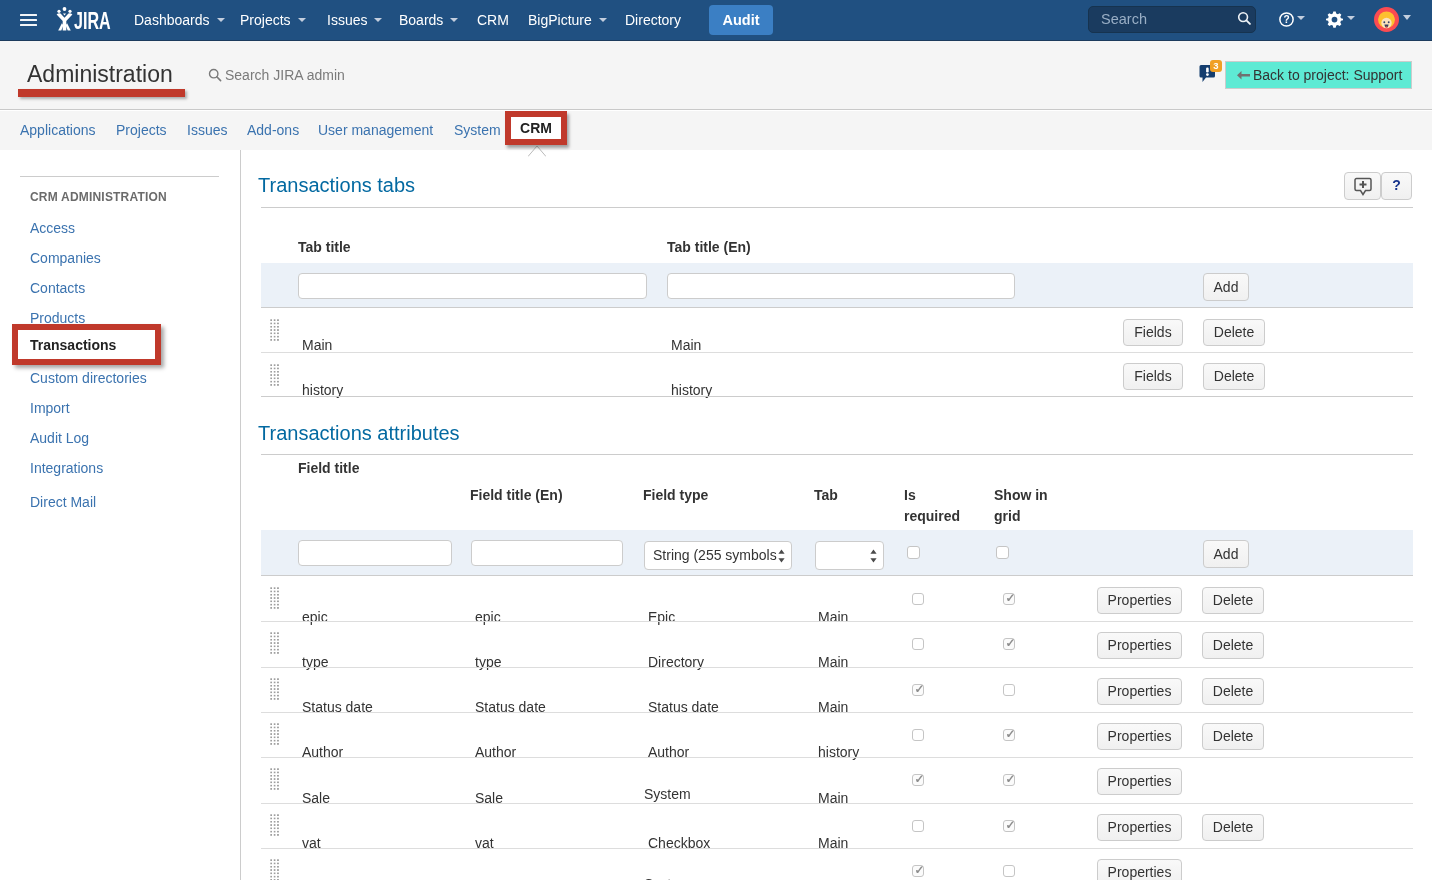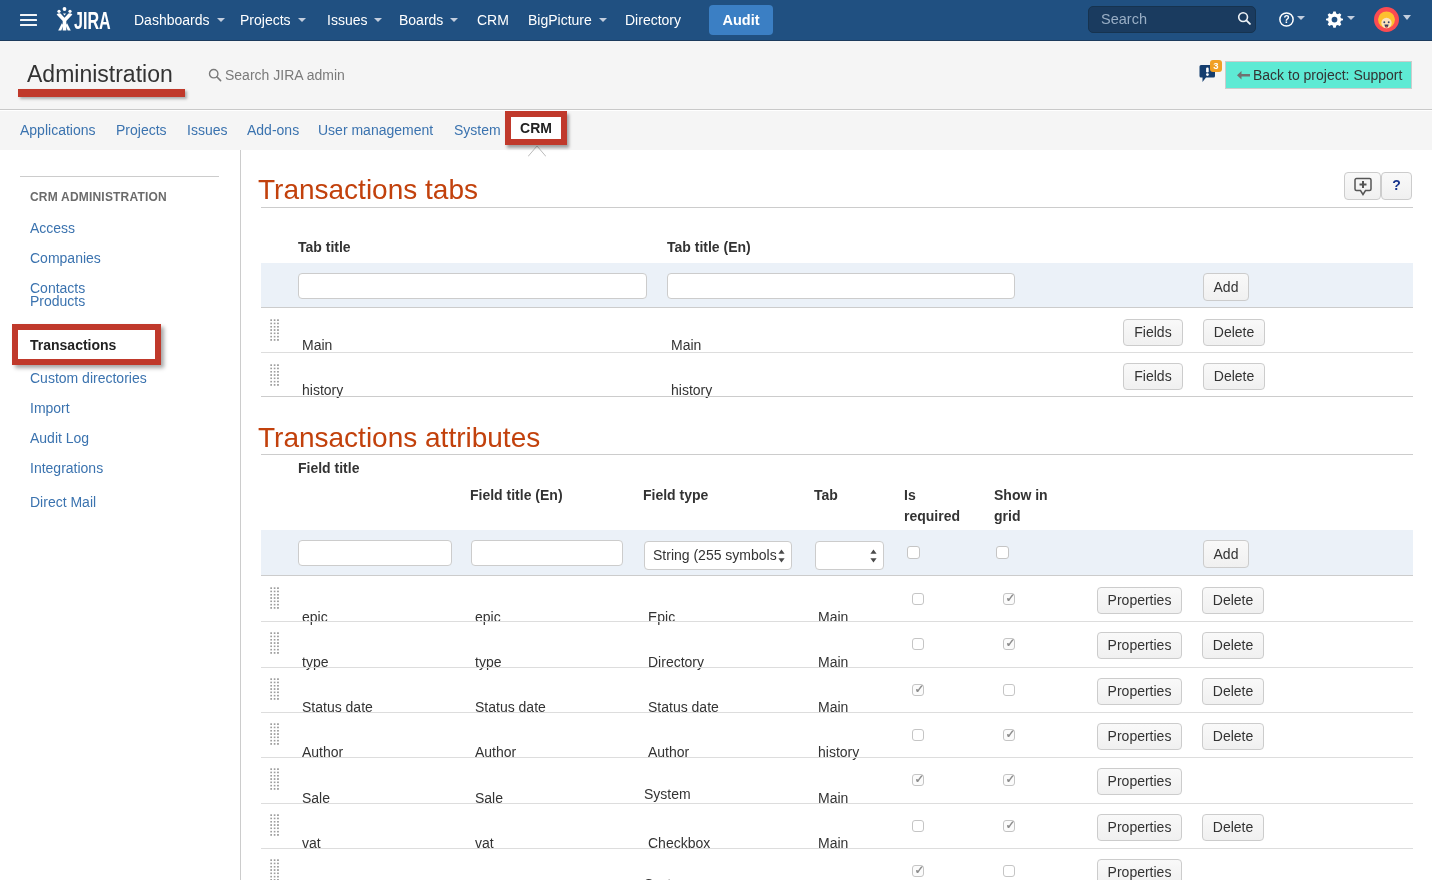--- a/index.html
+++ b/index.html
@@ -33,21 +33,21 @@
 
 #sidebar { position:absolute; left:0; top:150px; width:241px; height:730px; background:#fff; border-right:1px solid #ccc; }
 #sidebar .hr { position:absolute; left:20px; top:26px; width:199px; height:1px; background:#ccc; }
 #sidebar .shead { position:absolute; left:30px; top:40px; font-size:12px; font-weight:bold; color:#6b6b6b; letter-spacing:0.2px; }
 #sidebar a { position:absolute; left:30px; font-size:14px; color:#3b73af; text-decoration:none; }
 #transbox { position:absolute; left:12px; top:174px; width:149px; height:41px; border:6px solid #c0392b; background:#fff; box-shadow:3px 3px 4px rgba(0,0,0,0.35); }
 #translabel { position:absolute; left:30px; top:187px; font-size:14px; font-weight:bold; color:#222; }
 
 
 #content { position:absolute; left:241px; top:150px; width:1191px; height:730px; background:#fff; }
-h2.sect { position:absolute; font-size:28px; font-weight:normal; color:#c2410c; white-space:nowrap; }
+h2.sect { position:absolute; font-size:20px; font-weight:normal; color:#0369a1; white-space:nowrap; }
 .sectline { position:absolute; height:1px; background:#ccc; left:261px; width:1152px; }
 .thead { position:absolute; font-size:14px; font-weight:bold; color:#333; line-height:21px; white-space:nowrap; }
 .bluerow { position:absolute; left:261px; width:1152px; height:45px; background:#ebf1f8; }
 .rowline { position:absolute; left:261px; width:1152px; height:1px; background:#ddd; }
 .cell { position:absolute; font-size:14px; color:#333; white-space:nowrap;margin-top:15px; }
 .inp { position:absolute; background:#fff; border:1px solid #ccc; border-radius:4px; height:26px; }
 .btn { position:absolute; background:linear-gradient(#f9f9f9,#f0f0f0); border:1px solid #ccc; border-radius:4px; font-size:14px; color:#333; text-align:center; line-height:25px; }
 .handle { position:absolute; width:10px; height:24px;
   background-image:radial-gradient(circle, #9e9e9e 0.85px, transparent 1.05px);
   background-size:3.4px 3.3px; background-position:0.5px 0.5px; }
@@ -149,21 +149,21 @@
     <path d="M0 11.5 L9 1 L18 11.5 Z" fill="#fff"></path>
     <path d="M0 11.5 L9 1 L18 11.5" fill="none" stroke="#bbb" stroke-width="1"></path>
   </svg>
 
 <div id="sidebar">
   <div class="hr"></div>
   <div class="shead">CRM ADMINISTRATION</div>
   <a style="top:70px;">Access</a>
   <a style="top:100px;">Companies</a>
   <a style="top:130px;">Contacts</a>
-  <a style="top:143px;">Products</a>
+  <a style="top:160px;">Products</a>
   <div id="transbox"></div>
   <div id="translabel">Transactions</div>
   <a style="top:220px;">Custom directories</a>
   <a style="top:250px;">Import</a>
   <a style="top:280px;">Audit Log</a>
   <a style="top:310px;">Integrations</a>
   <a style="top:344px;">Direct Mail</a>
 </div>
 
 <div id="content"></div>

